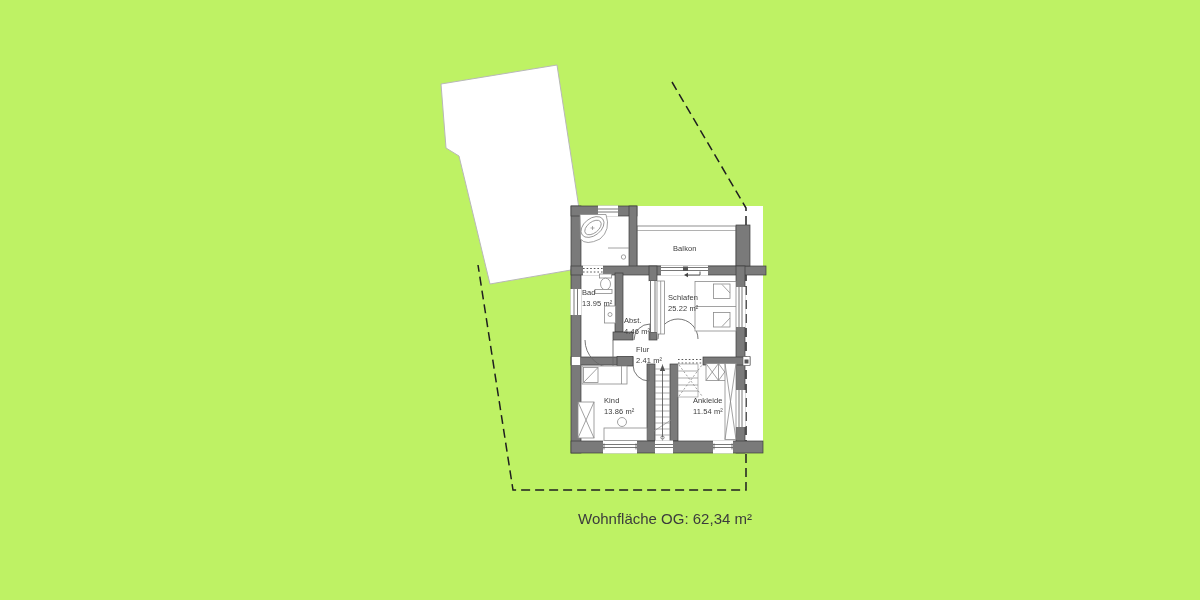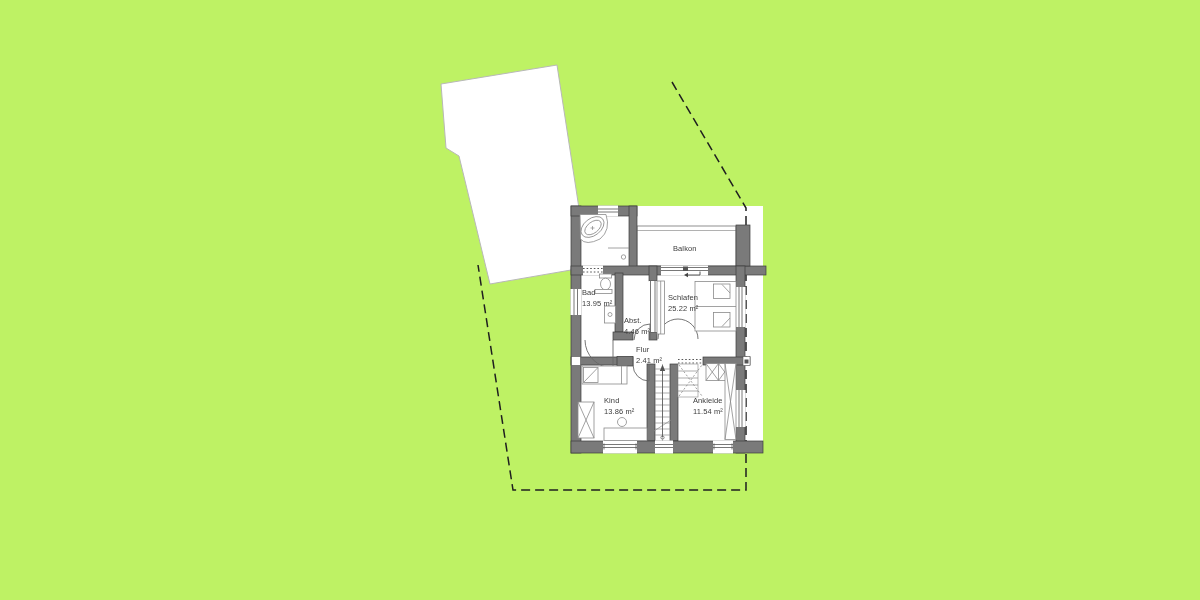--- a/index.html
+++ b/index.html
@@ -257,13 +257,14 @@
   </div>
   <div class="room-label" style="left:604px;top:395px;">
     <div>Kind</div>
     <div>13.86 m²</div>
   </div>
   <div class="room-label" style="left:693px;top:395px;">
     <div>Ankleide</div>
     <div>11.54 m²</div>
   </div>
 
+  <div class="caption" style="left:578px;top:510px;">Wohnfläche OG: 62,34 m²</div>
 </div>
 
 </body></html>

